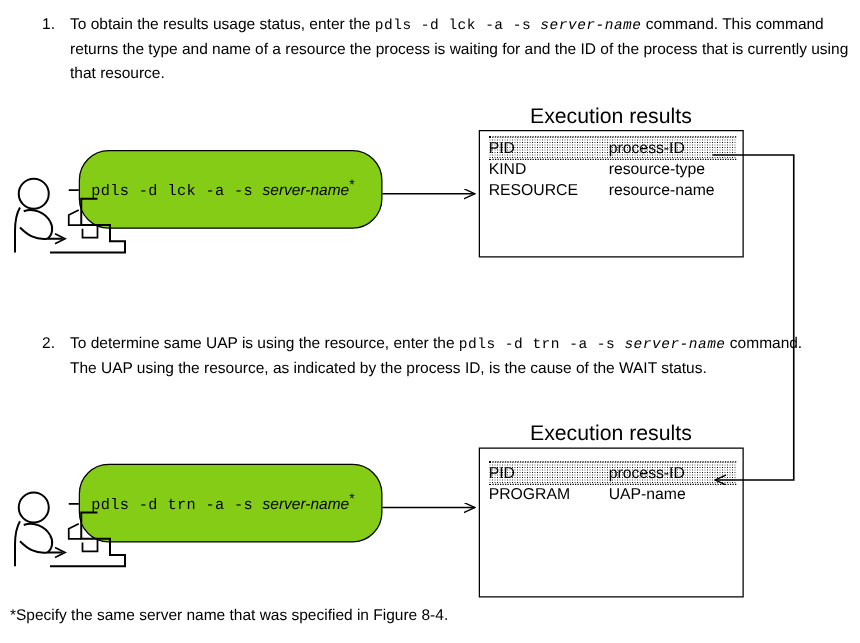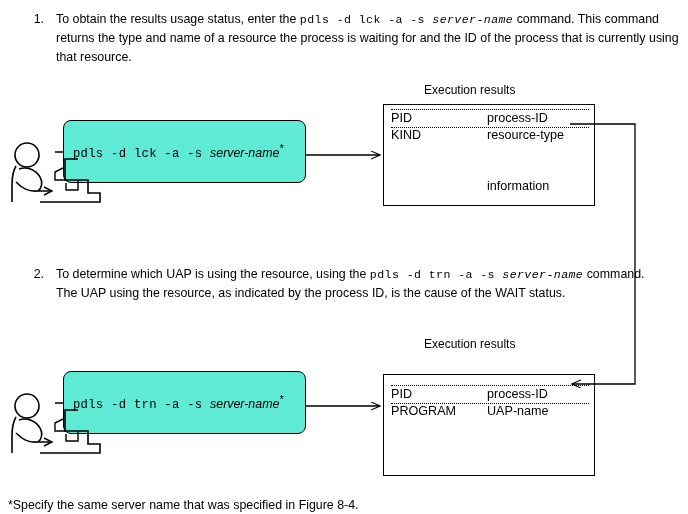--- a/index.html
+++ b/index.html
@@ -49,43 +49,43 @@
     font-style: italic;
   }
 
   #para-1 { left: 22px; top: 10px; width: 660px; }
   #para-2 { left: 22px; top: 265px; width: 640px; }
 
   
   #footnote {
     position: absolute;
     left: 8px;
-    top: 498px;
+    top: 485px;
     font-size: 12.4px;
     white-space: nowrap;
   }
 
   
   .caption {
     position: absolute;
-    font-size: 12px;
+    font-size: 17px;
     white-space: nowrap;
   }
   #caption-1 { left: 424px; top: 83px; }
   #caption-2 { left: 424px; top: 337px; }
 
   
   .results-box {
     position: absolute;
     border: 1px solid #000;
     background: #fff;
     box-sizing: border-box;
   }
   #results-box-1 { left: 383px; top: 104px; width: 212px; height: 102px; }
-  #results-box-2 { left: 383px; top: 374px; width: 212px; height: 102px; }
+  #results-box-2 { left: 383px; top: 358px; width: 212px; height: 120px; }
 
   .res-row {
     position: absolute;
     left: 7px;
     right: 5px;
     height: 17px;
     font-size: 12.6px;
     line-height: 17px;
     white-space: nowrap;
   }
@@ -114,22 +114,22 @@
       radial-gradient(#000 0.5px, transparent 0.6px);
     background-size: 2px 2px;
     background-position: 0 1px;
     opacity: 0.95;
   }
 
   
   .bubble {
     position: absolute;
     border: 1.4px solid #000;
-    border-radius: 8px;
-    background: #5eead4;
+    border-radius: 24px;
+    background: #84cc16;
     box-sizing: border-box;
   }
   #bubble-1 { left: 63px; top: 120px; width: 243px; height: 63px; }
   #bubble-2 { left: 63px; top: 371px; width: 243px; height: 63px; }
 
   .bubble-text {
     position: absolute;
     left: 9px;
     top: 21px;
     white-space: nowrap;
@@ -164,38 +164,38 @@
 
 <div class="stage">
 
   <div class="para" id="para-1">
     <span class="num">1.</span>
     <span class="body"><span>To obtain the results usage status, enter the </span><span class="mono">pdls -d lck -a -s </span><span class="mono ital">server-name</span><span> command.  This command returns the type and name of a resource the process is waiting for and the ID of the process that is currently using that resource.</span></span>
   </div>
 
   <div class="para" id="para-2">
     <span class="num">2.</span>
-    <span class="body"><span>To determine which UAP is using the resource, using the </span><span class="mono">pdls -d trn -a -s </span><span class="mono ital">server-name</span><span> command.  The UAP using the resource, as indicated by the process ID, is the cause of the WAIT status.</span></span>
+    <span class="body"><span>To determine same UAP is using the resource, enter the </span><span class="mono">pdls -d trn -a -s </span><span class="mono ital">server-name</span><span> command.  The UAP using the resource, as indicated by the process ID, is the cause of the WAIT status.</span></span>
   </div>
 
   <div class="caption" id="caption-1">Execution results</div>
   <div class="caption" id="caption-2">Execution results</div>
 
   <div class="results-box" id="results-box-1">
     <div class="res-row highlight" style="top:4px;">
       <span class="res-key">PID</span>
       <span class="res-val">process-ID</span>
     </div>
     <div class="res-row" style="top:22px;text-align:right;">
       <span class="res-key">KIND</span>
       <span class="res-val">resource-type</span>
     </div>
-    <div class="res-row" style="top:73px;">
-      <span class="res-key"></span>
-      <span class="res-val">information</span>
+    <div class="res-row" style="top:39px;">
+      <span class="res-key">RESOURCE</span>
+      <span class="res-val">resource-name</span>
     </div>
   </div>
 
   <div class="results-box" id="results-box-2">
     <div class="res-row highlight" style="top:10px;">
       <span class="res-key">PID</span>
       <span class="res-val">process-ID</span>
     </div>
     <div class="res-row" style="top:28px;">
       <span class="res-key">PROGRAM</span>

